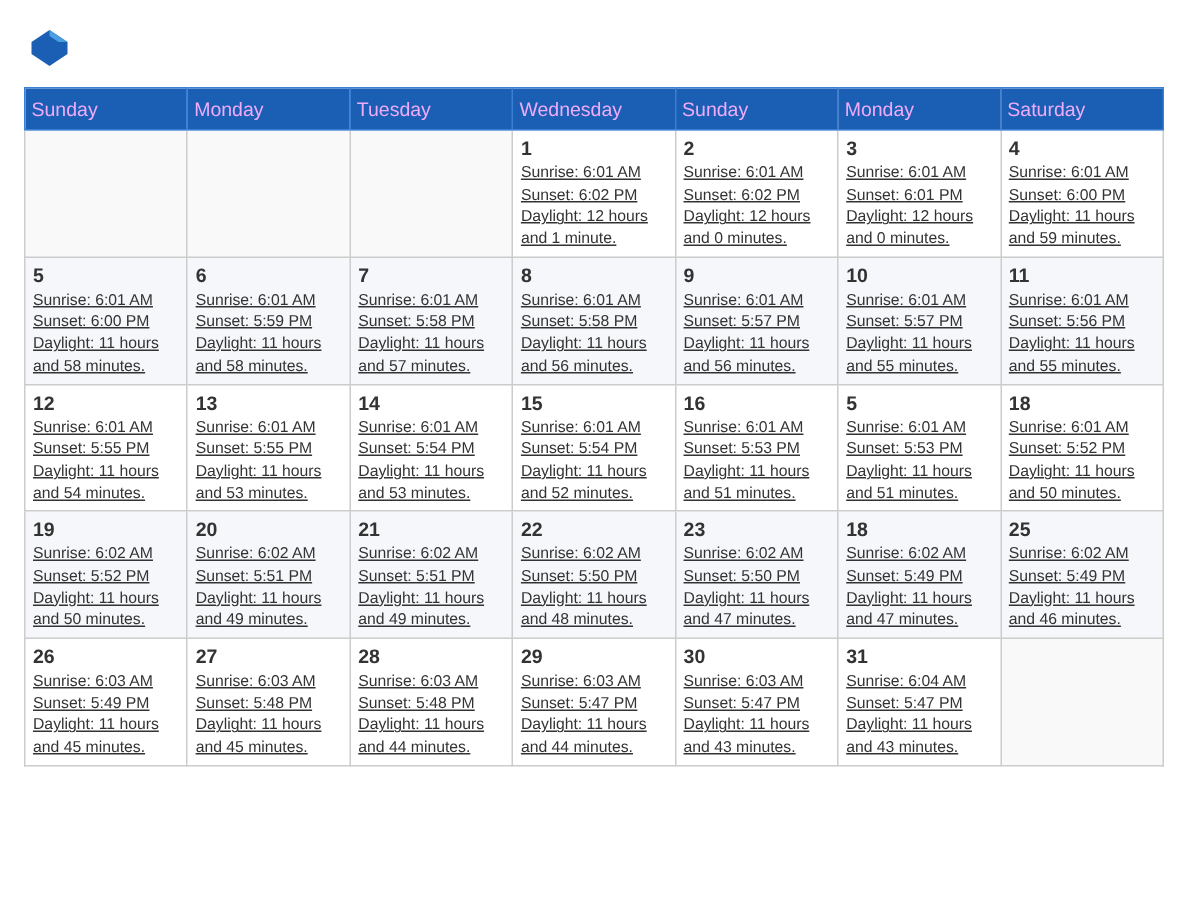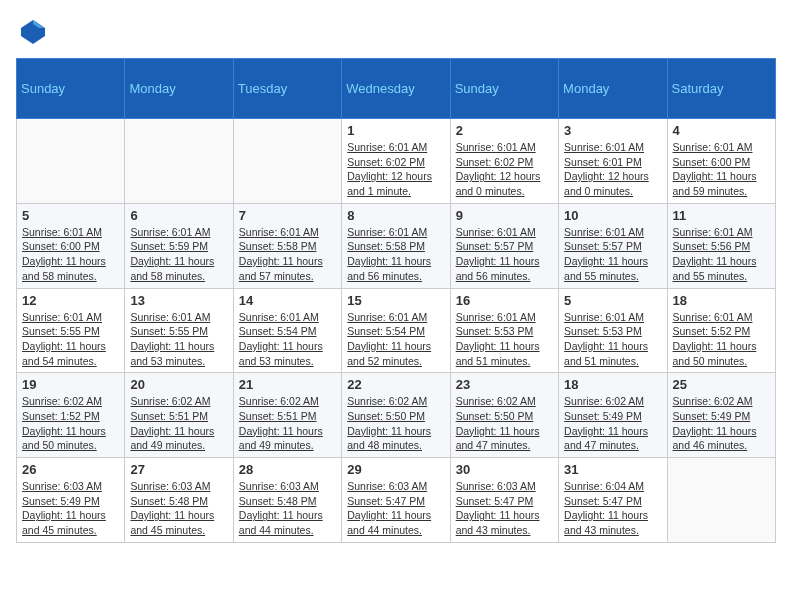--- a/index.html
+++ b/index.html
@@ -45,23 +45,23 @@
       font-size: 16px;
       color: #555;
     }
     .calendar {
       width: 100%;
       border-collapse: collapse;
       border: 1px solid #ccc;
     }
     .calendar th {
       background-color: #1a5fb4;
-      color: #7dd3fc;
+      color: #f0abfc;
       font-size: 13px;
-      padding: 22px 4px;
+      padding: 6px 4px;
       text-align: left;
       border: 1px solid #3a7fd4;
       font-weight: normal;
     }
     .calendar td {
       border: 1px solid #ccc;
       vertical-align: top;
       padding: 4px 5px;
       width: calc(100%/7);
       min-height: 80px;
@@ -255,21 +255,21 @@
           <div class="day-info">Sunrise: 6:01 AM
 Sunset: 5:52 PM
 Daylight: 11 hours
 and 50 minutes.</div>
         </td>
       </tr>
       <tr>
         <td>
           <div class="day-number">19</div>
           <div class="day-info">Sunrise: 6:02 AM
-Sunset: 1:52 PM
+Sunset: 5:52 PM
 Daylight: 11 hours
 and 50 minutes.</div>
         </td>
         <td>
           <div class="day-number">20</div>
           <div class="day-info">Sunrise: 6:02 AM
 Sunset: 5:51 PM
 Daylight: 11 hours
 and 49 minutes.</div>
         </td>

